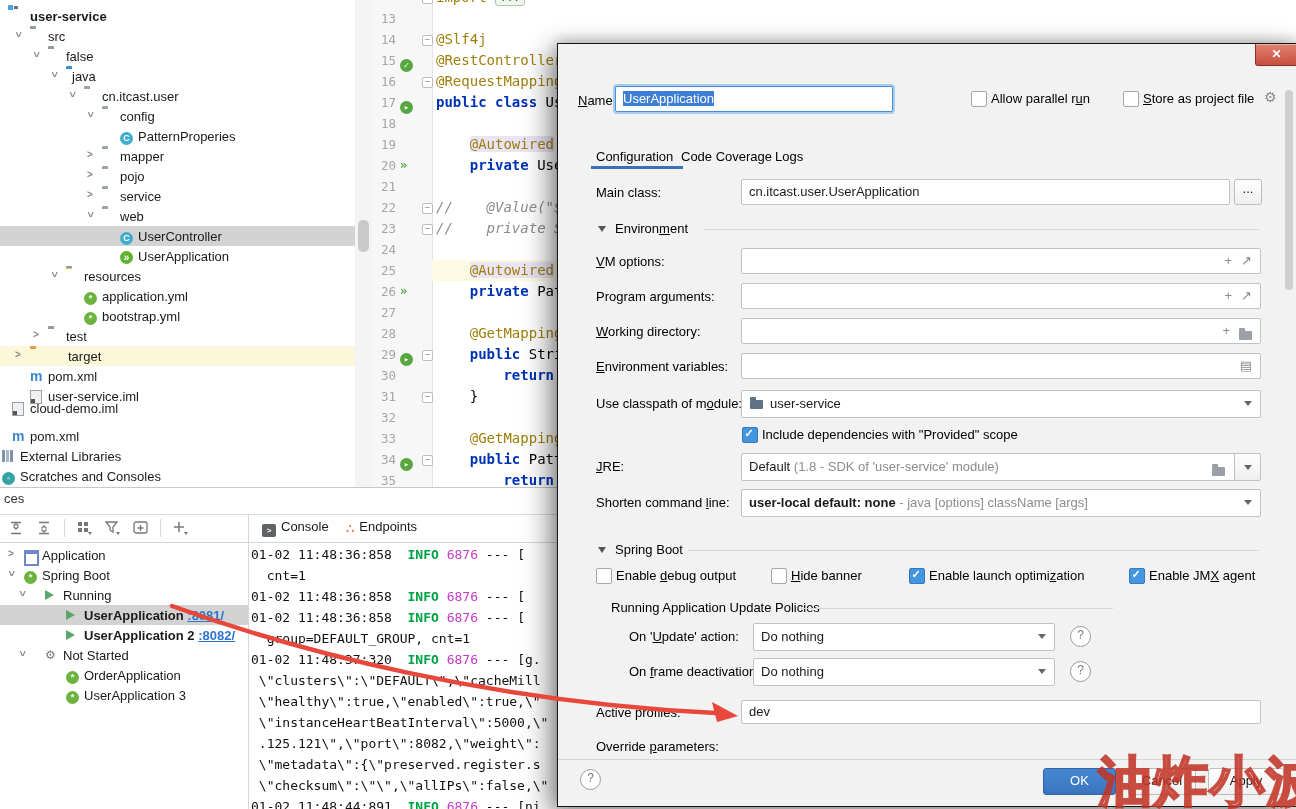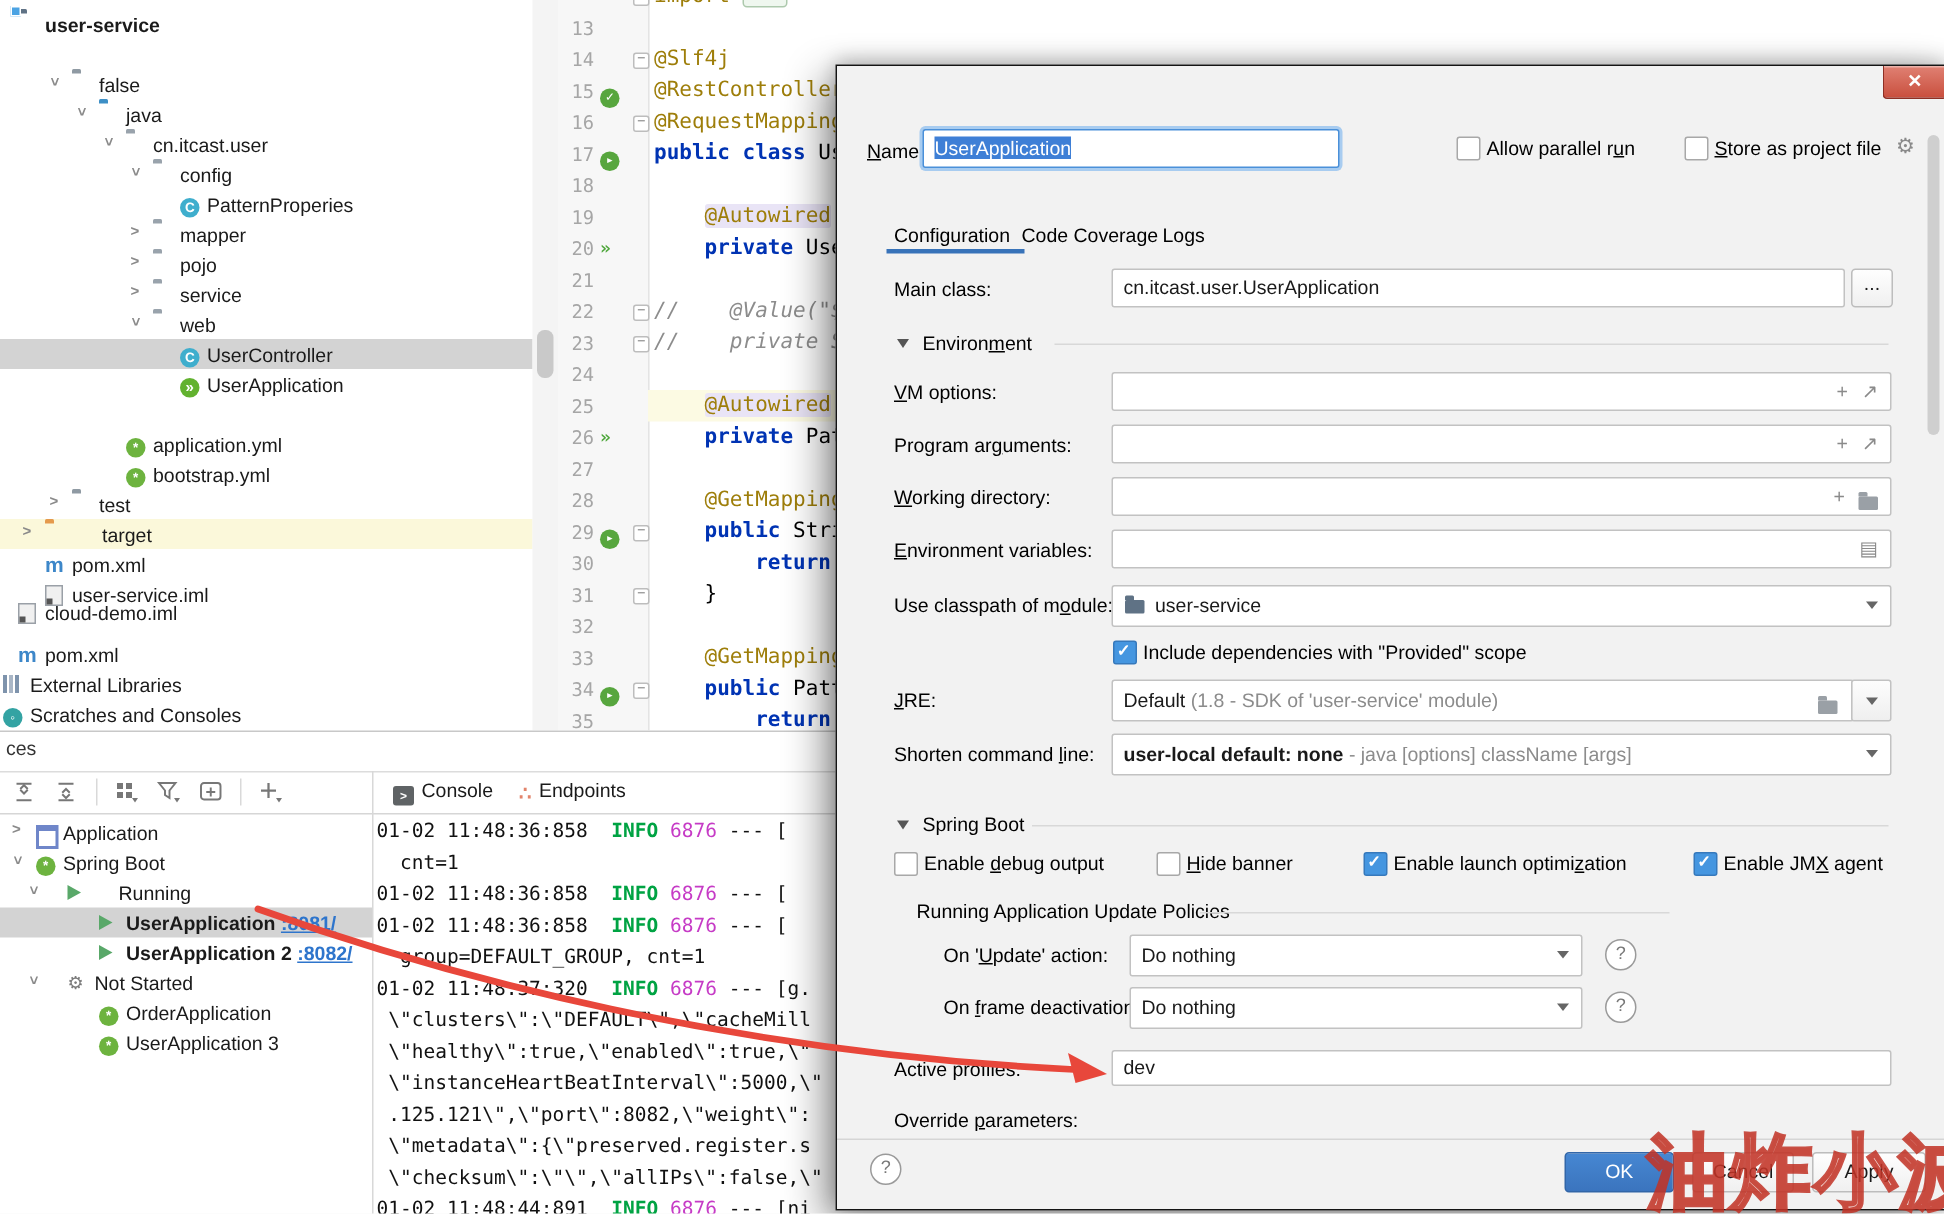--- a/index.html
+++ b/index.html
@@ -119,29 +119,34 @@
       color:rgba(231,76,60,.18);-webkit-text-stroke:2.2px rgba(193,50,38,.85);white-space:nowrap;pointer-events:none}
 </style>
 </head>
 <body>
 
 <div class="abs" id="ptree">
     <span class="trow" style="top: 6px;">
       <span class="icn i-module" style="left: 12px;"><span class="fic"></span></span>
       <span class="tlabel bold" style="left: 30px;">user-service</span>
     </span>
+    <span class="trow" style="top: 26px;">
+      <span class="arr e" style="left: 13px;">&gt;</span>
+      <span class="icn i-folder" style="left: 30px;"><span class="fic"></span></span>
+      <span class="tlabel" style="left: 48px;">src</span>
+    </span>
     <span class="trow" style="top: 46px;">
       <span class="arr e" style="left: 31px;">&gt;</span>
       <span class="icn i-folder" style="left: 48px;"><span class="fic"></span></span>
       <span class="tlabel" style="left: 66px;">false</span>
     </span>
     <span class="trow" style="top: 66px;">
       <span class="arr e" style="left: 49px;">&gt;</span>
       <span class="icn i-folder-java" style="left: 66px;"><span class="fic"></span></span>
-      <span class="tlabel" style="left: 84px;">java</span>
+      <span class="tlabel" style="left: 72px;">java</span>
     </span>
     <span class="trow" style="top: 86px;">
       <span class="arr e" style="left: 67px;">&gt;</span>
       <span class="icn i-pkg" style="left: 84px;"><span class="fic"></span></span>
       <span class="tlabel" style="left: 102px;">cn.itcast.user</span>
     </span>
     <span class="trow" style="top: 106px;">
       <span class="arr e" style="left: 85px;">&gt;</span>
       <span class="icn i-pkg" style="left: 102px;"><span class="fic"></span></span>
       <span class="tlabel" style="left: 120px;">config</span>
@@ -170,20 +175,25 @@
       <span class="icn i-pkg" style="left: 102px;"><span class="fic"></span></span>
       <span class="tlabel" style="left: 120px;">web</span>
     </span>
     <span class="trow sel" style="top: 226px;">
       <span class="icn i-class" style="left: 120px;"><span class="circ">C</span></span>
       <span class="tlabel" style="left: 138px;">UserController</span>
     </span>
     <span class="trow" style="top: 246px;">
       <span class="icn i-springrun" style="left: 120px;"><span class="circ">»</span></span>
       <span class="tlabel" style="left: 138px;">UserApplication</span>
+    </span>
+    <span class="trow" style="top: 266px;">
+      <span class="arr e" style="left: 49px;">&gt;</span>
+      <span class="icn i-folder-res" style="left: 66px;"><span class="fic"></span></span>
+      <span class="tlabel" style="left: 84px;">resources</span>
     </span>
     <span class="trow" style="top: 286px;">
       <span class="icn i-springcfg" style="left: 84px;"><span class="circ">*</span></span>
       <span class="tlabel" style="left: 102px;">application.yml</span>
     </span>
     <span class="trow" style="top: 306px;">
       <span class="icn i-springcfg" style="left: 84px;"><span class="circ">*</span></span>
       <span class="tlabel" style="left: 102px;">bootstrap.yml</span>
     </span>
     <span class="trow" style="top: 326px;">
@@ -306,21 +316,21 @@
         <span class="tlabel" style="left: 42px;">Application</span>
       </span>
       <span class="rrow" style="position: absolute; top: 77px;">
         <span class="arr e" style="left: 6px;">&gt;</span>
         <span class="icn i-springcfg" style="left: 24px;"><span class="circ">*</span></span>
         <span class="tlabel" style="left: 42px;">Spring Boot</span>
       </span>
       <span class="rrow" style="position: absolute; top: 97px;">
         <span class="arr e" style="left: 17px;">&gt;</span>
         <span class="icn i-play" style="left: 45px;"><span class="tri"></span></span>
-        <span class="tlabel" style="left: 63px; margin-left: 16px;">Running</span>
+        <span class="tlabel" style="left: 63px;">Running</span>
       </span>
       <span class="rrow sel" style="position: absolute; top: 117px;">
         <span class="icn i-play" style="left: 66px;"><span class="tri"></span></span>
         <span class="tlabel bold" style="left: 84px;">UserApplication <span class="rlink">:8081/</span></span>
       </span>
       <span class="rrow" style="position: absolute; top: 137px;">
         <span class="icn i-play" style="left: 66px;"><span class="tri"></span></span>
         <span class="tlabel bold" style="left: 84px;">UserApplication 2 <span class="rlink">:8082/</span></span>
       </span>
       <span class="rrow" style="position: absolute; top: 157px;">

